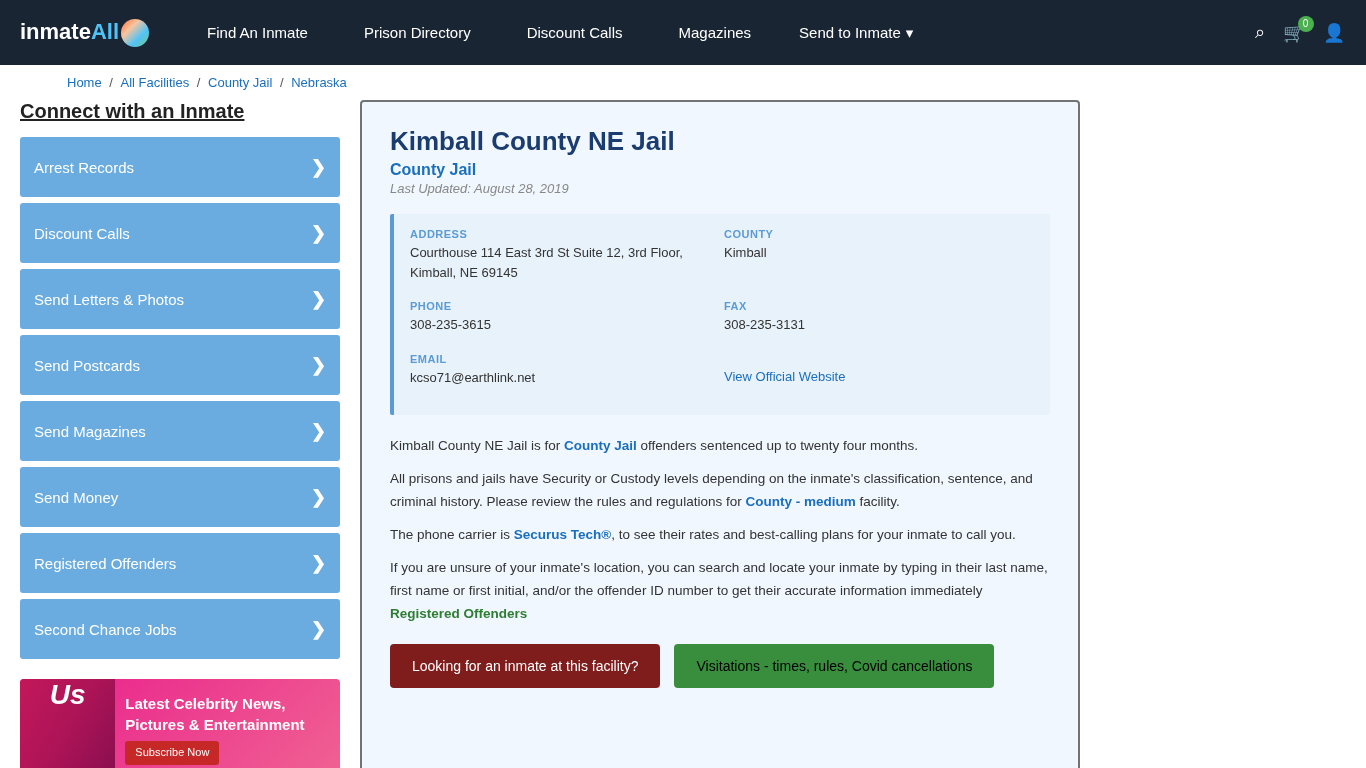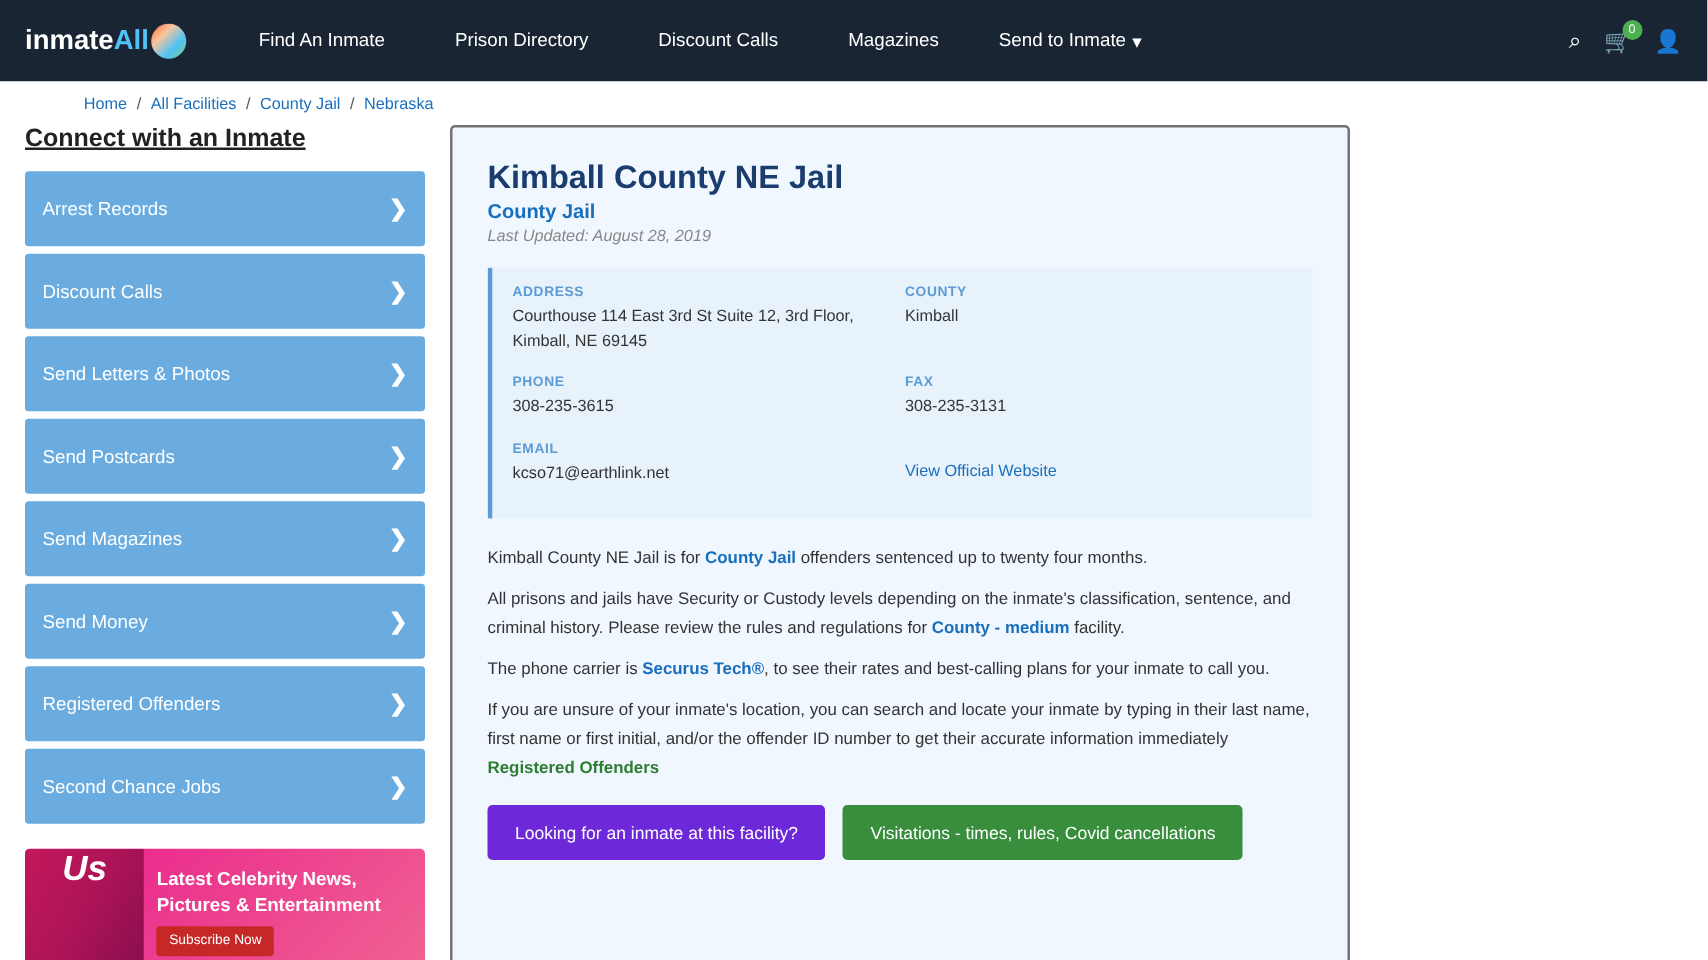--- a/index.html
+++ b/index.html
@@ -266,32 +266,32 @@
       text-decoration: none;
     }
 
     
     .facility-buttons {
       display: flex;
       gap: 14px;
       margin-top: 18px;
     }
     .btn-green {
-      background: #6d28d9;
+      background: #7f1d1d;
       color: #fff;
       border: none;
       padding: 14px 22px;
       font-size: 14px;
       border-radius: 4px;
       cursor: pointer;
       font-weight: 500;
     }
     .btn-green-dark {
       background: #388e3c;
-      color: #ffffff;
+      color: #000000;
       border: none;
       padding: 14px 22px;
       font-size: 14px;
       border-radius: 4px;
       cursor: pointer;
       font-weight: 500;
     }
   </style>
 </head>
 <body>

